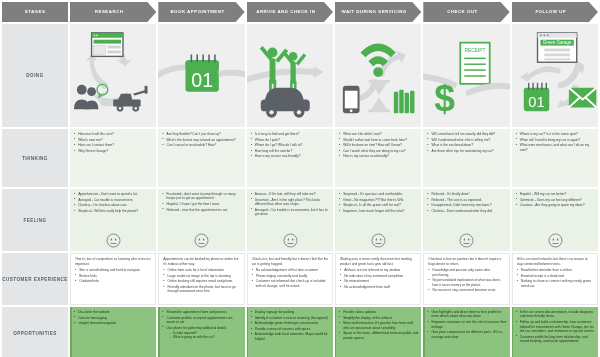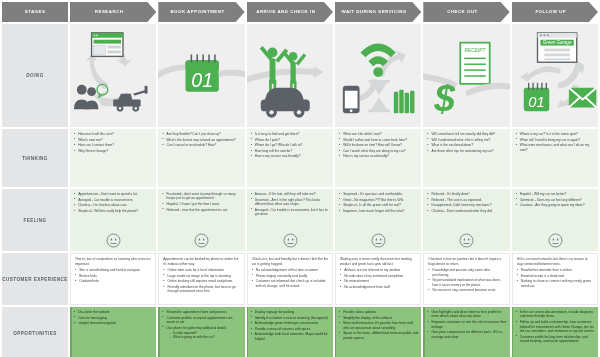--- a/index.html
+++ b/index.html
@@ -46,21 +46,21 @@
   }
   .stage-label-txt { display:block; line-height:1.1; padding:0 3px; }
 
   
   .band {
     display: flex;
     gap: 2px;
     padding: 0 2px;
     margin-top: 2px;
   }
-  .band-doing       { flex: 0 0 103px; font-style: italic; }
+  .band-doing       { flex: 0 0 103px; }
   .band-thinking    { flex: 0 0 58px;  }
   .band-feeling     { flex: 0 0 62px;  }
   .band-experience  { flex: 0 0 52px;  }
   .band-opportunity { flex: 0 0 52px;  }
 
   .row-label {
     flex: 0 0 66px;
     background: #e3e5e6;
     display: flex;
     align-items: center;

